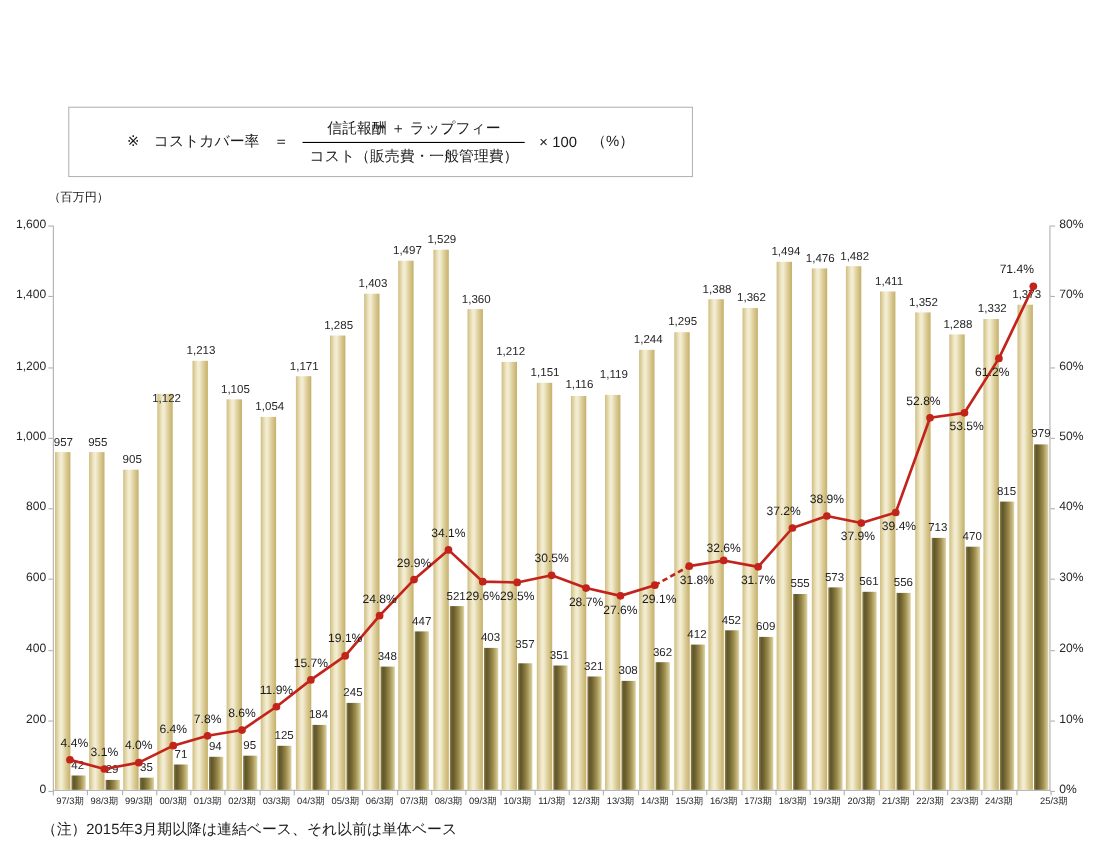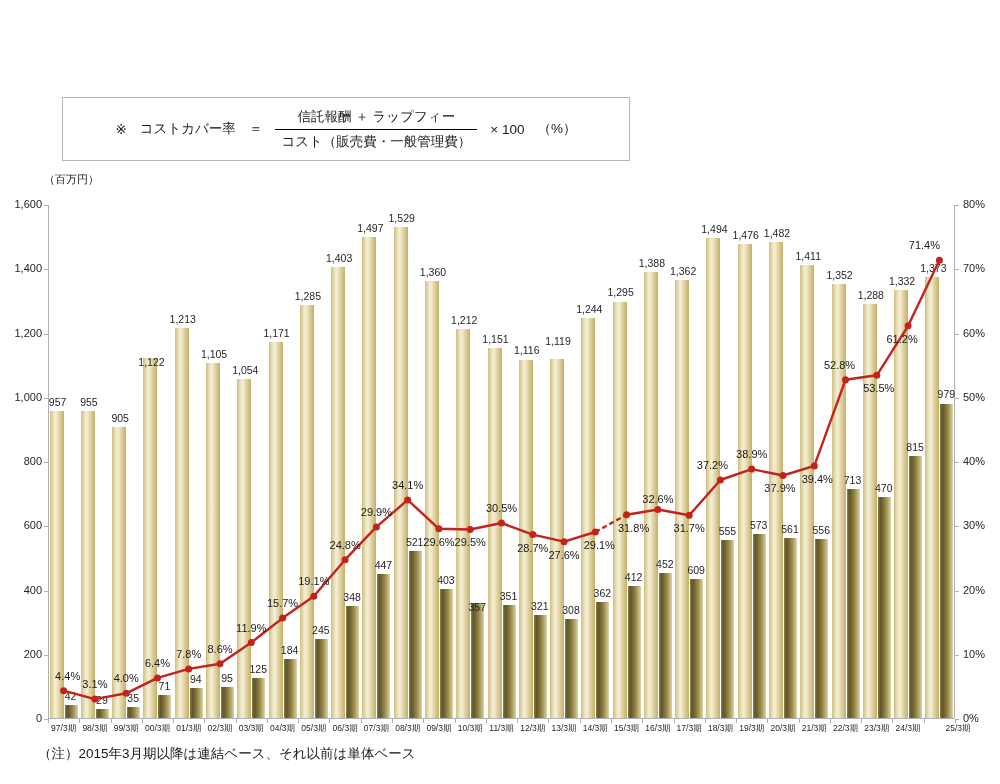--- a/index.html
+++ b/index.html
@@ -210,21 +210,21 @@
       <div class="bar dark" style="left: 360.672px; width: 13px; height: 167.371px;"></div>
       <div class="bar-label" style="left: 353.672px; top: 6.80875px;">1,529</div>
       <div class="bar-label" style="left: 366.672px; top: 330.629px;">521</div>
       <div class="bar light" style="left: 376.948px; width: 14px; height: 436.9px;"></div>
       <div class="bar dark" style="left: 391.948px; width: 13px; height: 129.464px;"></div>
       <div class="bar-label" style="left: 384.948px; top: 61.1px;">1,360</div>
       <div class="bar-label" style="left: 397.948px; top: 368.536px;">403</div>
       <div class="bar light" style="left: 408.224px; width: 14px; height: 389.355px;"></div>
       <div class="bar dark" style="left: 423.224px; width: 13px; height: 114.686px;"></div>
       <div class="bar-label" style="left: 416.224px; top: 108.645px;">1,212</div>
-      <div class="bar-label" style="left: 429.224px; top: 396px;">357</div>
+      <div class="bar-label" style="left: 429.224px; top: 375px;">357</div>
       <div class="bar light" style="left: 439.5px; width: 14px; height: 369.759px;"></div>
       <div class="bar dark" style="left: 454.5px; width: 13px; height: 112.759px;"></div>
       <div class="bar-label" style="left: 447.5px; top: 128.241px;">1,151</div>
       <div class="bar-label" style="left: 460.5px; top: 385.241px;">351</div>
       <div class="bar light" style="left: 470.776px; width: 14px; height: 358.515px;"></div>
       <div class="bar dark" style="left: 485.776px; width: 13px; height: 103.121px;"></div>
       <div class="bar-label" style="left: 478.776px; top: 139.485px;">1,116</div>
       <div class="bar-label" style="left: 491.776px; top: 394.879px;">321</div>
       <div class="bar light" style="left: 502.052px; width: 14px; height: 359.479px;"></div>
       <div class="bar dark" style="left: 517.052px; width: 13px; height: 98.945px;"></div>

